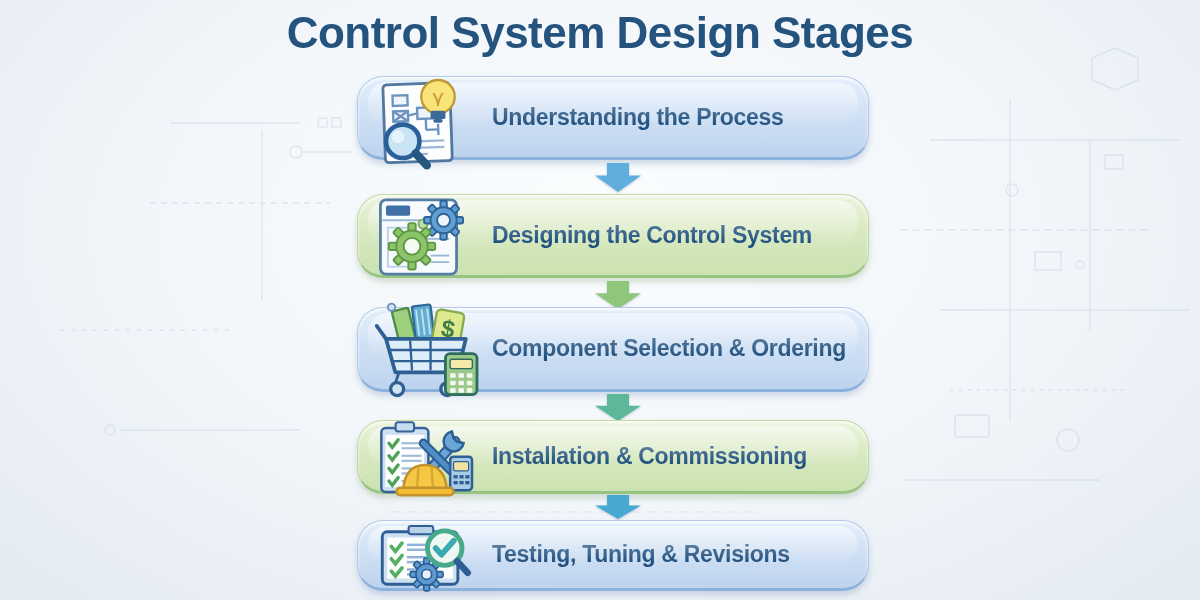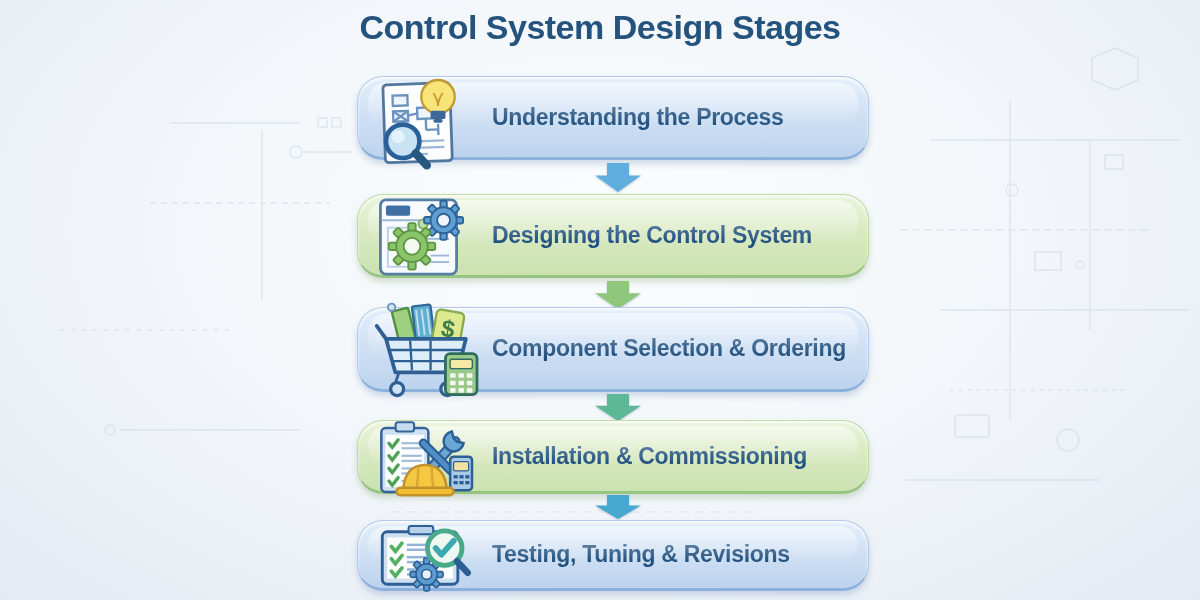--- a/index.html
+++ b/index.html
@@ -8,21 +8,21 @@
     font-family:"Liberation Sans",sans-serif;
     background:
       radial-gradient(ellipse at 50% 38%, #fbfdfe 0%, #f2f6fa 52%, #e4eaf2 100%);
   }
   #canvas{position:absolute;inset:0;}
   
   #schematic{position:absolute;inset:0;opacity:.5;}
   
   h1{
     position:absolute;top:8px;left:0;width:100%;margin:0;
-    text-align:center;font-size:34px;font-weight:700;letter-spacing:-0.5px;
+    text-align:center;font-size:44px;font-weight:700;letter-spacing:-0.5px;
     color:#24537e;
   }
   
   .stage{
     position:absolute;left:357px;width:512px;border-radius:26px;
     display:flex;align-items:center;padding-left:134px;box-sizing:border-box;
   }
   .stage.blue{
     background:linear-gradient(180deg,#e3eefb 0%,#cfe0f4 48%,#bdd3ee 100%);
     border:1px solid #b3cbe9;border-bottom:3px solid #8cb1dc;

